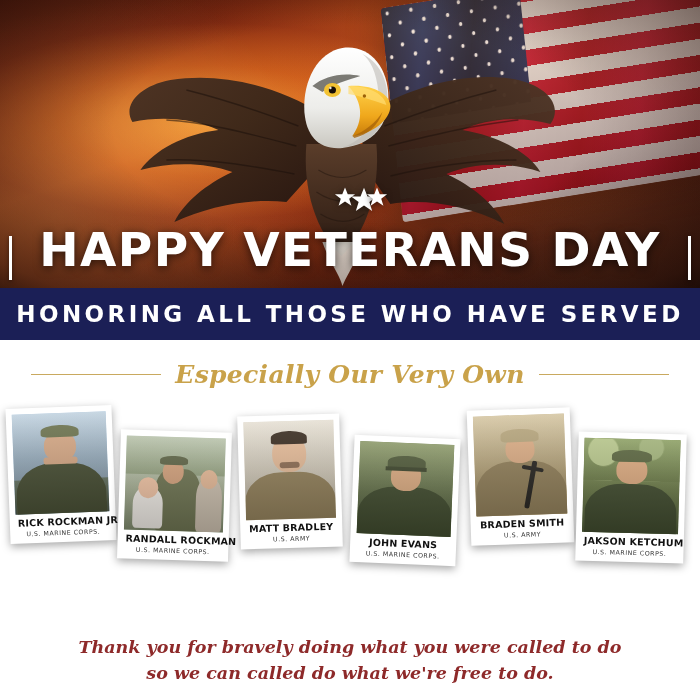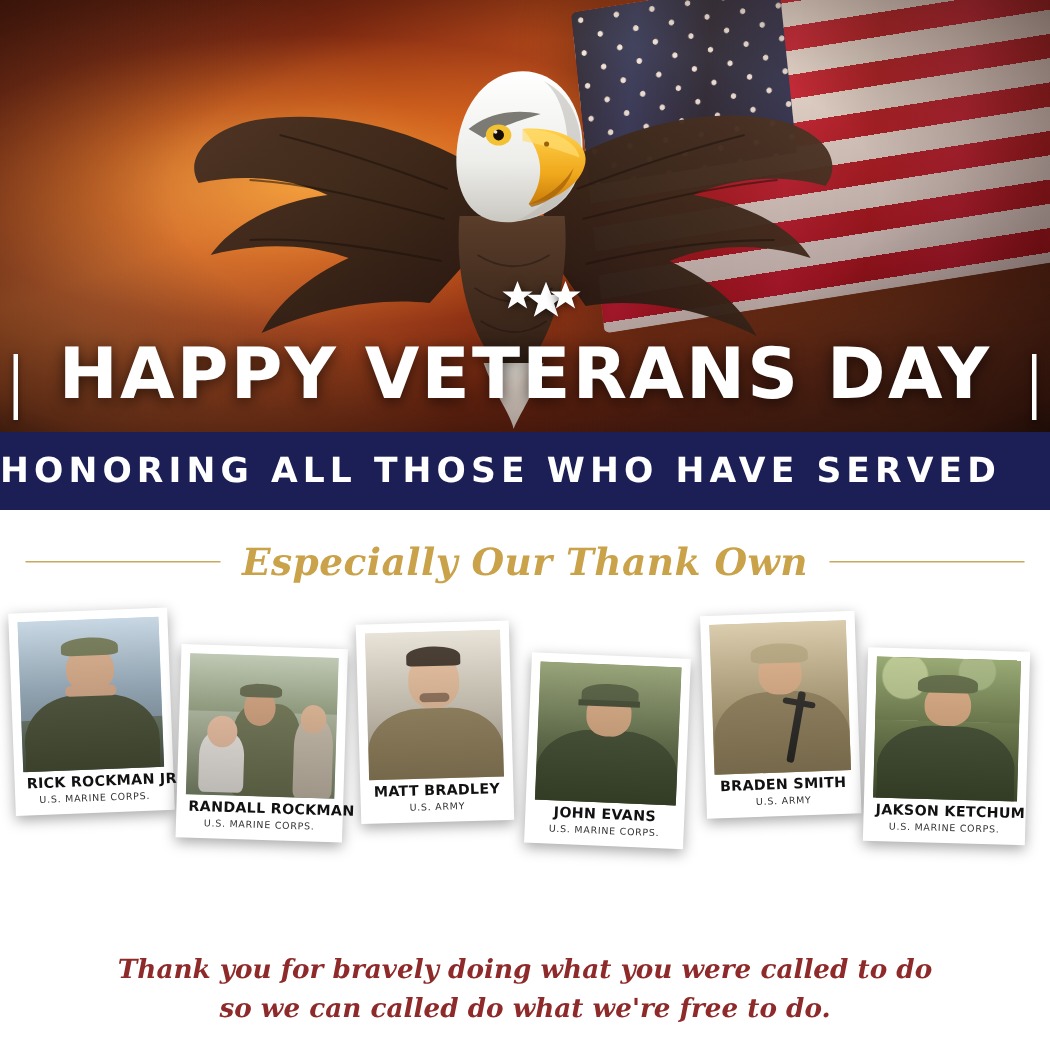--- a/index.html
+++ b/index.html
@@ -171,20 +171,21 @@
   }
 
   
   .band {
     position: relative;
     width: 700px;
     height: 52px;
     background: #1b1f56;
     display: flex;
     align-items: center;
+    justify-content: center;
   }
   .band-text {
     font-family: "DejaVu Sans", sans-serif;
     font-weight: bold;
     font-size: 23px;
     letter-spacing: 3.4px;
     color: #ffffff;
     white-space: nowrap;
   }
 
@@ -444,21 +445,21 @@
       </div>
     </div>
   </div>
 
   <div class="band">
     <span class="band-text">HONORING ALL THOSE WHO HAVE SERVED</span>
   </div>
 
   <div class="script-row">
     <span class="rule"></span>
-    <span class="script-text">Especially Our Thank Own</span>
+    <span class="script-text">Especially Our Very Own</span>
     <span class="rule"></span>
   </div>
 
   <div class="photos">
 
     <div class="polaroid" style="left:8px; top:6px; width:106px; transform: rotate(-2.2deg);">
       <div class="photo sky-blue" style="height:100px;">
         <div class="scene">
           <div style="position:absolute;inset:0;background:linear-gradient(180deg,#c2d3e0 0%,#9bb0c0 45%,#7d8f9c 100%);"></div>
           <div style="position:absolute;left:0;bottom:0;width:100%;height:34%;background:linear-gradient(180deg,#6e7c6a,#4f5a4a);"></div>

